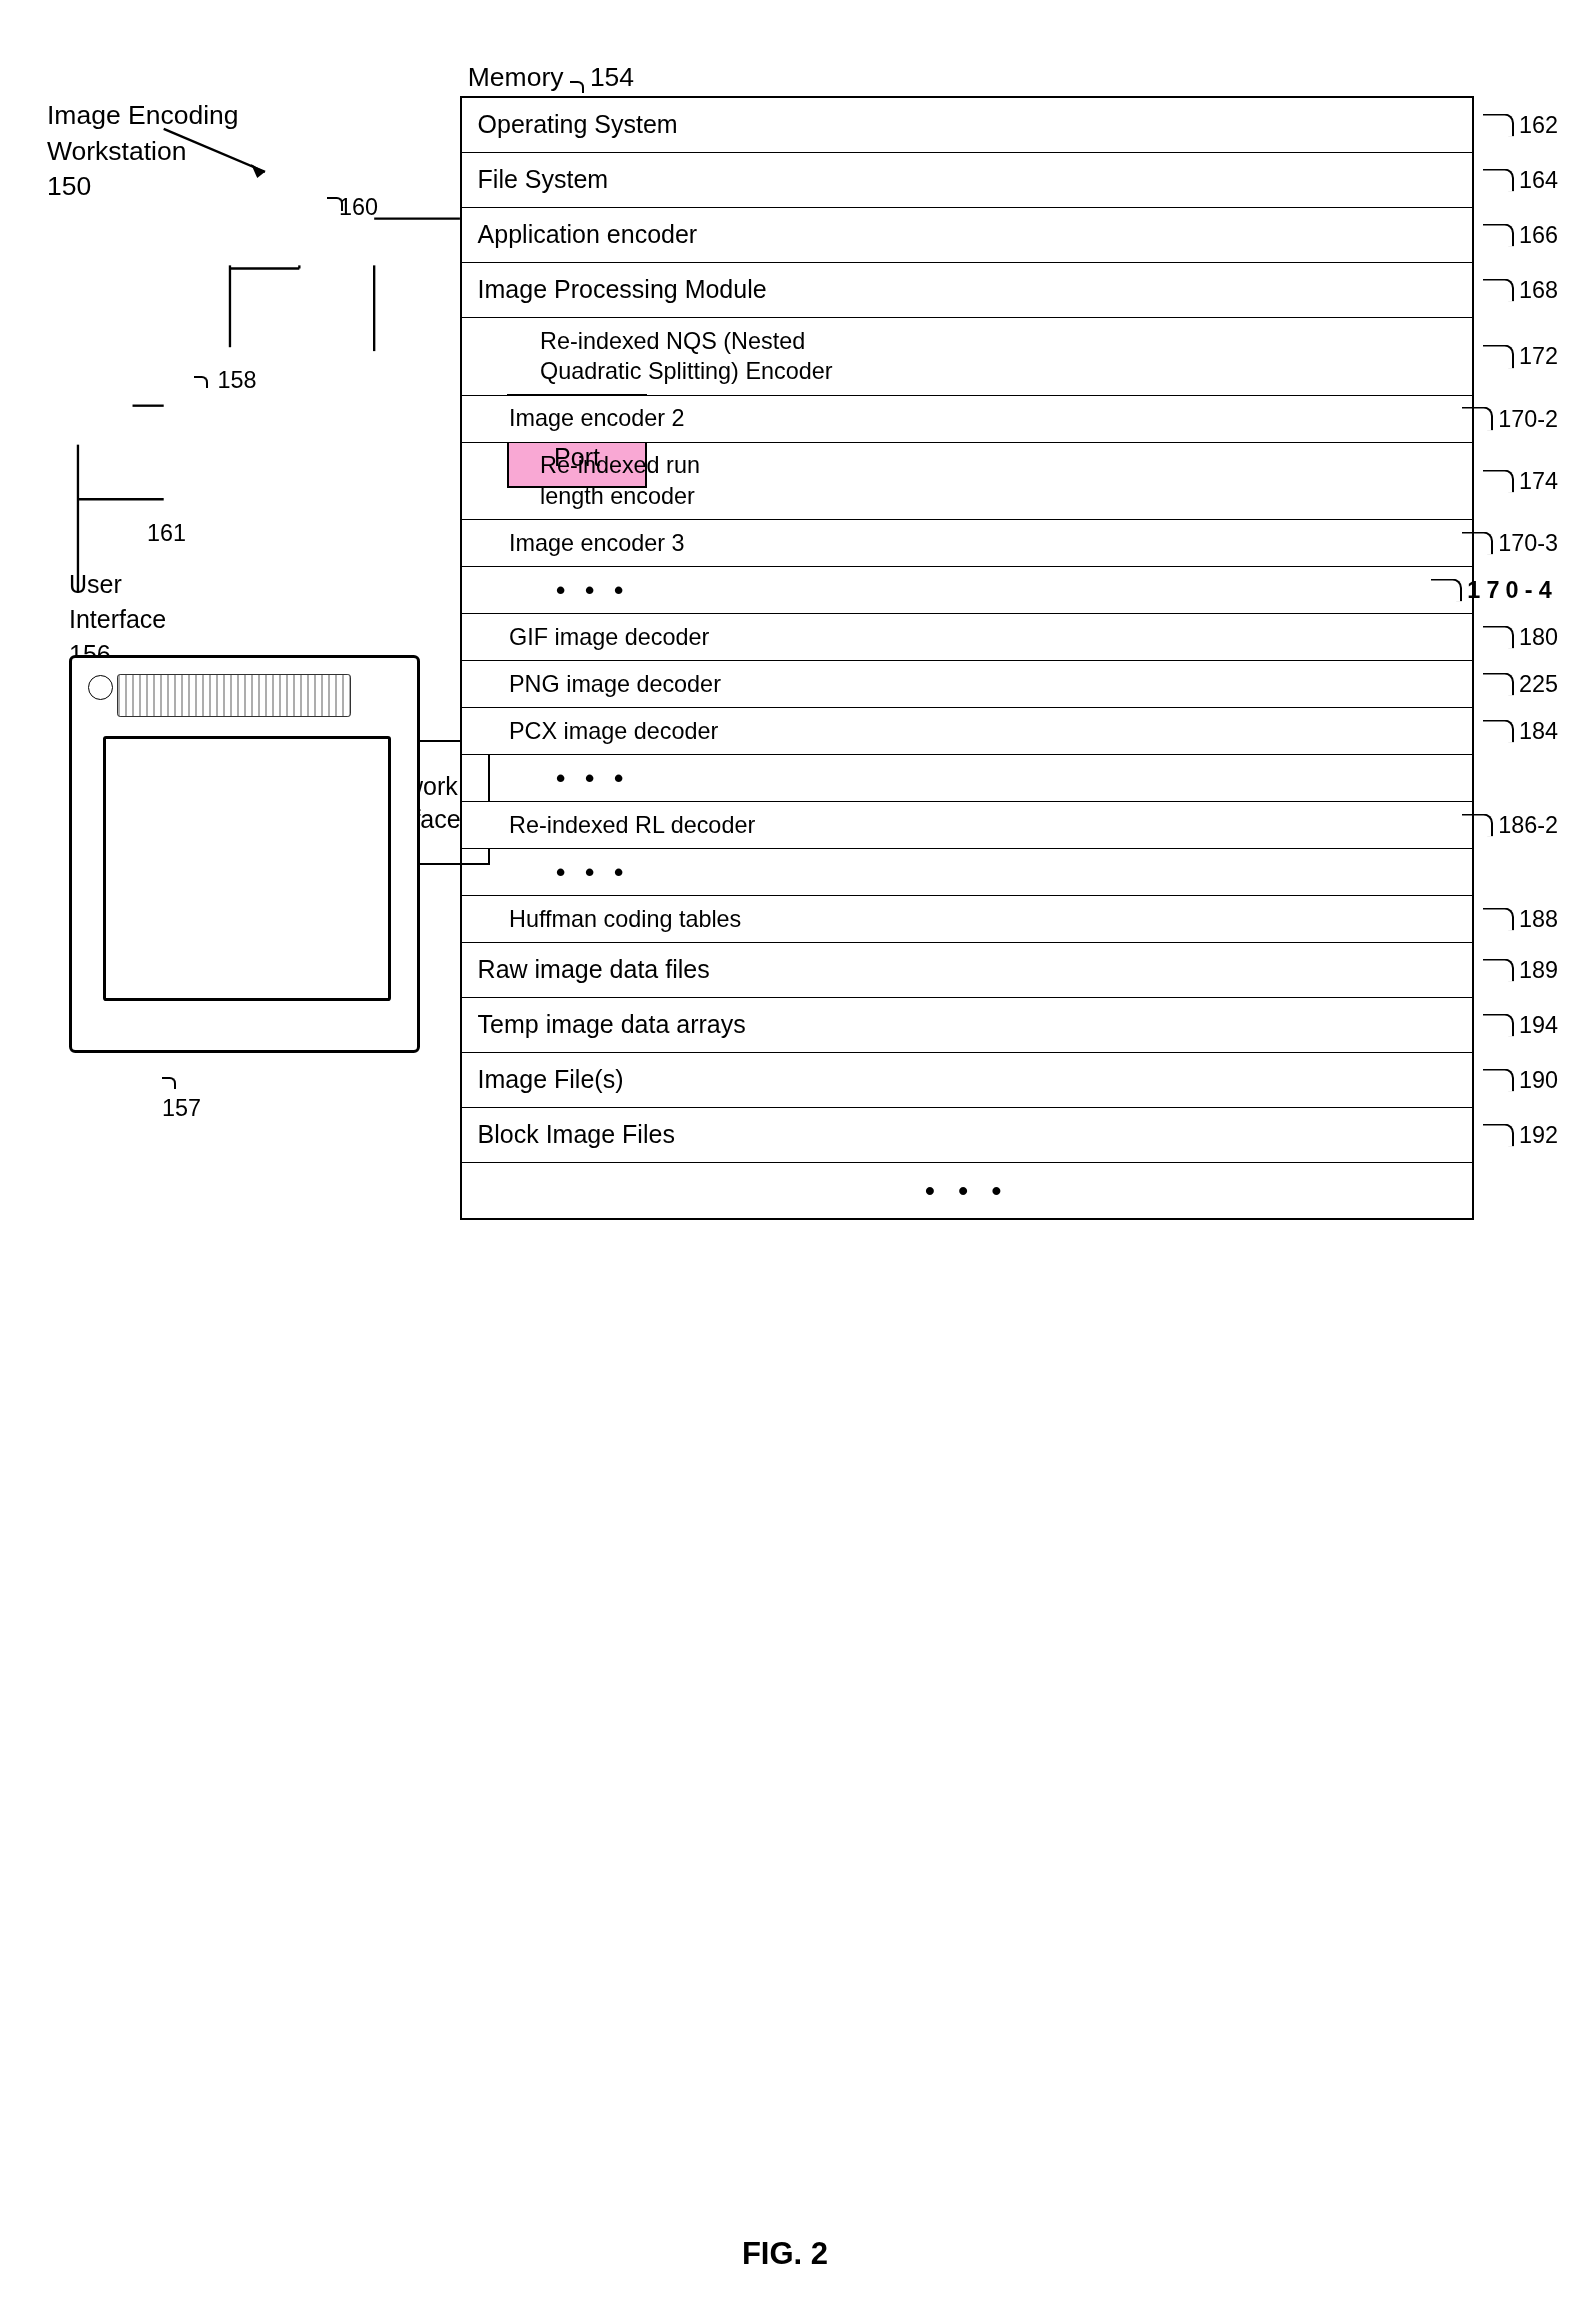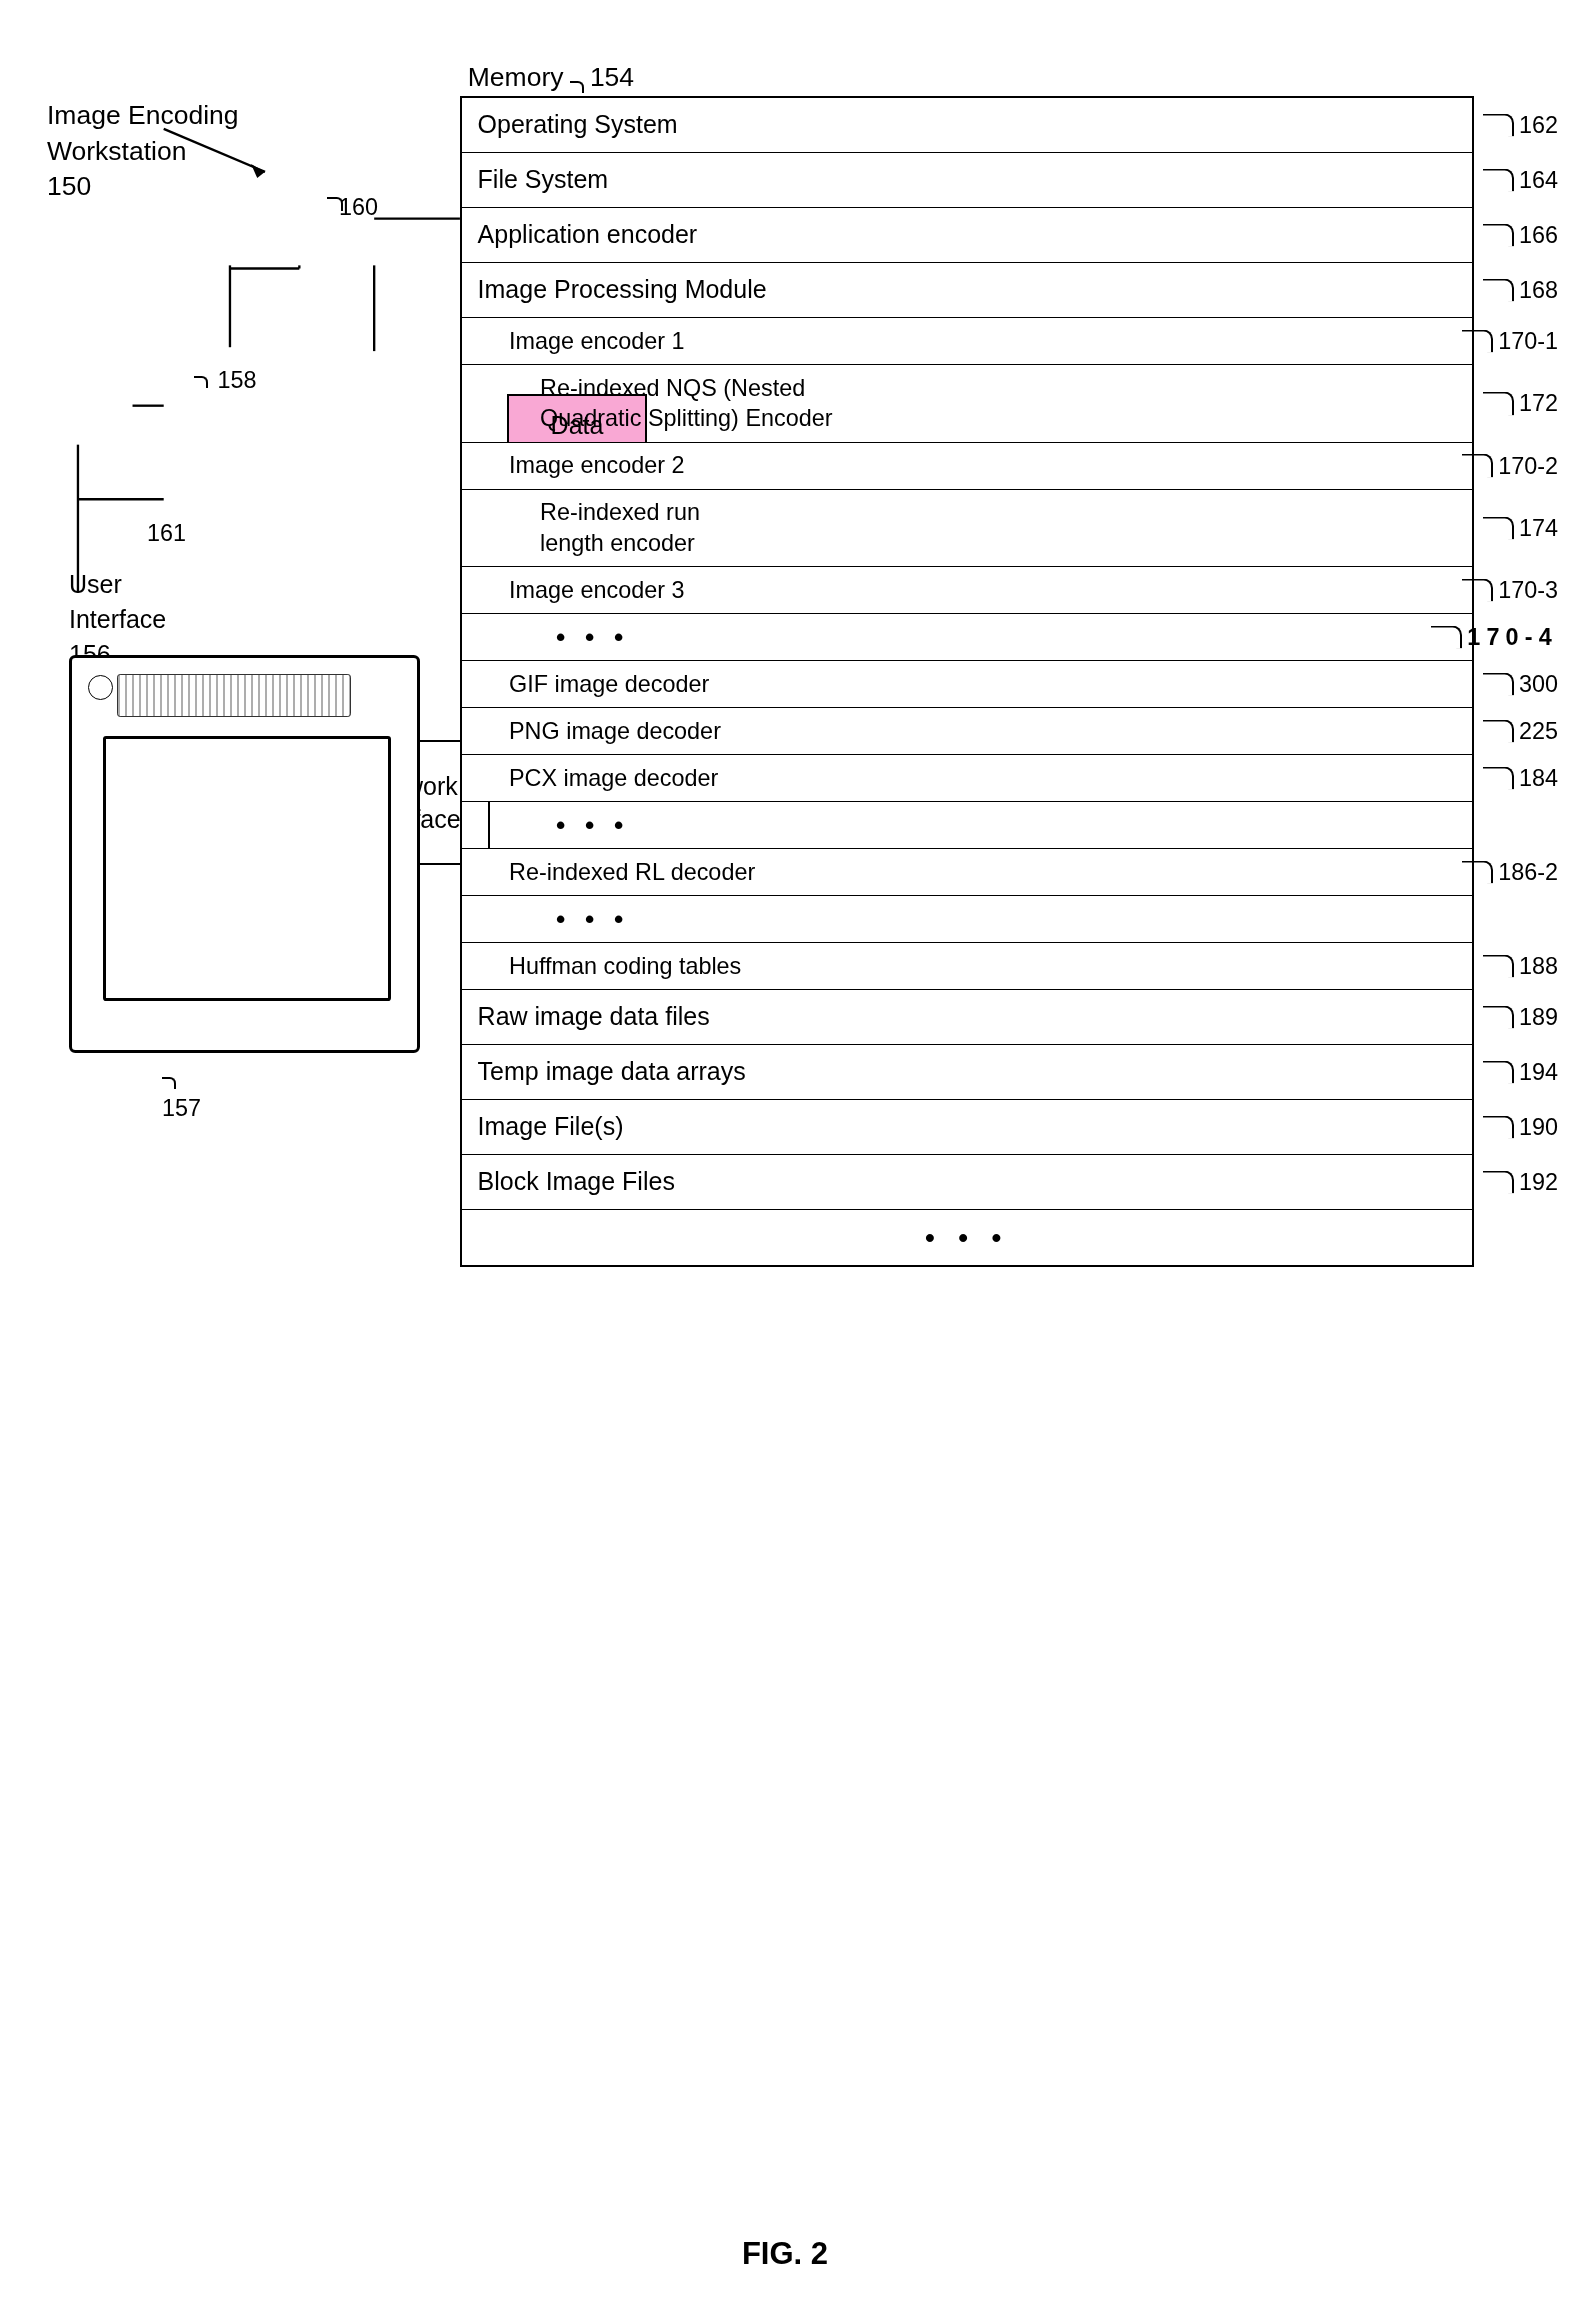--- a/index.html
+++ b/index.html
@@ -336,27 +336,20 @@
       </div>
 
       <div class="mem-row">
         <div class="mem-row-label">Image Processing Module</div>
         <div class="bracket-num">
           <div class="bracket-curve"></div>
           <span>168</span>
         </div>
       </div>
 
-      <div class="mem-row-indent">
-        <div class="mem-row-indent-label">Image encoder 1</div>
-        <div class="bracket-num">
-          <div class="bracket-curve"></div>
-          <span>170-1</span>
-        </div>
-      </div>
 
       <div class="mem-row-indent2" style="border-bottom:1.6px solid #000;">
         <div class="mem-row-indent2-label">Re-indexed NQS (Nested<br>Quadratic Splitting) Encoder</div>
         <div class="bracket-num">
           <div class="bracket-curve"></div>
           <span>172</span>
         </div>
       </div>
 
       <div class="mem-row-indent">
@@ -388,21 +381,21 @@
         <div class="bracket-num">
           <div class="bracket-curve"></div>
           <span>170-4</span>
         </div>
       </div>
 
       <div class="mem-row-indent">
         <div class="mem-row-indent-label">GIF image decoder</div>
         <div class="bracket-num">
           <div class="bracket-curve"></div>
-          <span>300</span>
+          <span>180</span>
         </div>
       </div>
 
       <div class="mem-row-indent">
         <div class="mem-row-indent-label">PNG image decoder</div>
         <div class="bracket-num">
           <div class="bracket-curve"></div>
           <span>225</span>
         </div>
       </div>

